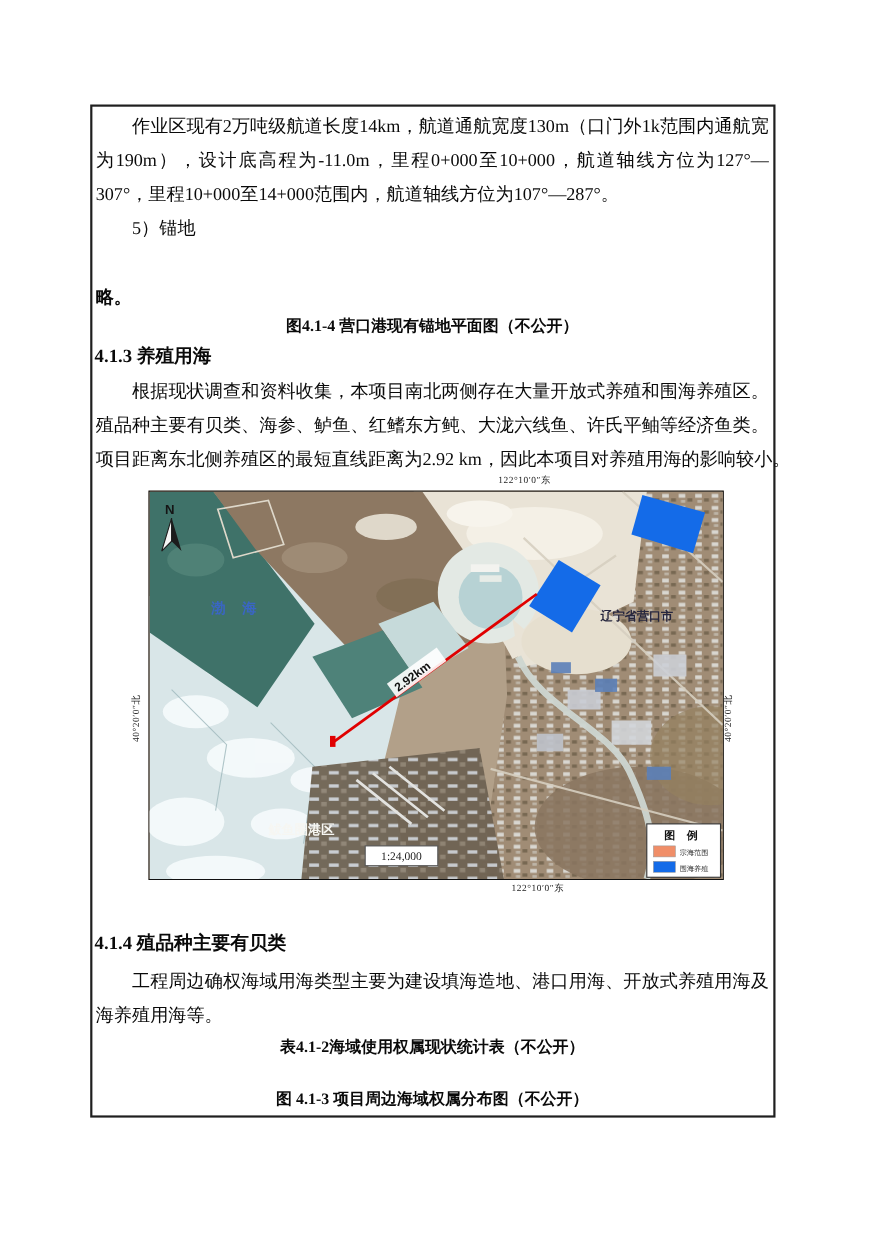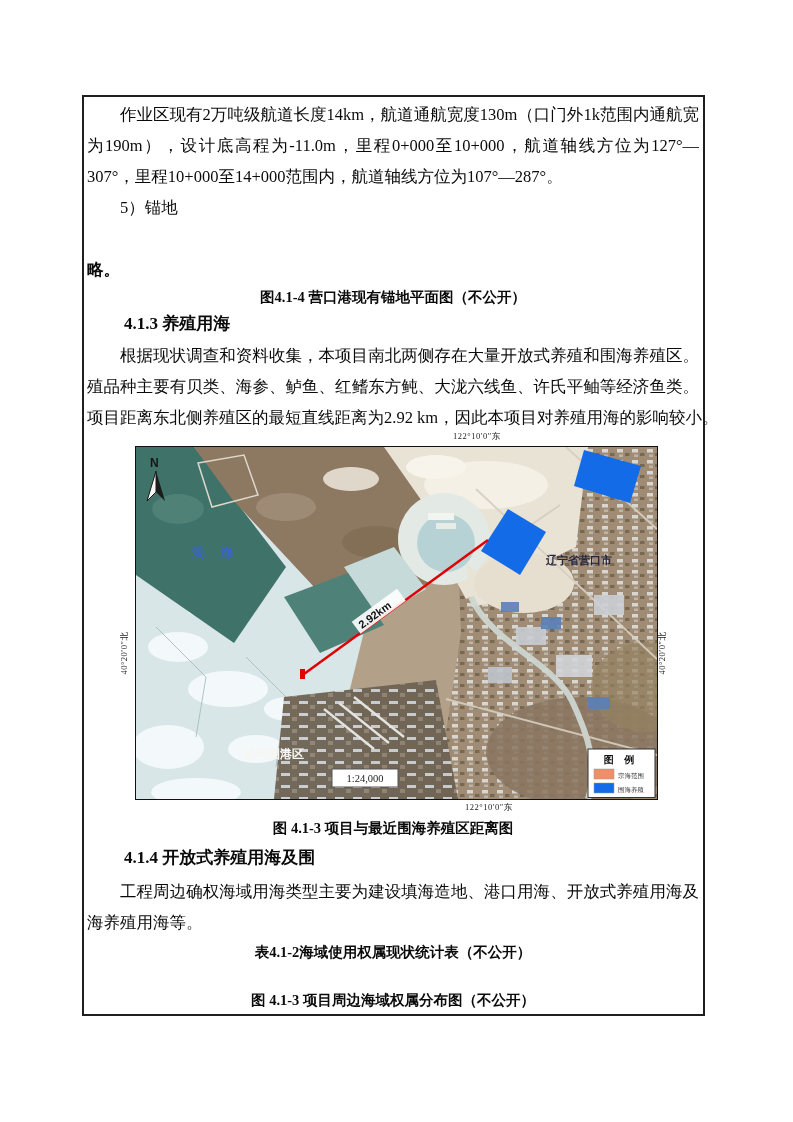--- a/index.html
+++ b/index.html
@@ -16,21 +16,21 @@
     font-size:16.5px;white-space:nowrap;overflow:visible;
   }
   .fill{white-space:normal;text-align:justify;text-align-last:justify;height:31px;overflow:hidden;}
   .ind{padding-left:33px;width:579px;}
   .b{font-weight:bold;}
   .cap{
     position:absolute;left:3px;width:612px;text-align:center;font-weight:bold;
     font-size:14.5px;line-height:20px;
   }
   .hd{
-    position:absolute;left:2px;width:612px;font-weight:bold;font-size:17px;line-height:22px;margin-left:38px;
+    position:absolute;left:2px;width:612px;font-weight:bold;font-size:17px;line-height:22px;
   }
   .mapwrap{position:absolute;left:51px;top:332px;width:523px;height:384px;}
   .map-svg{position:absolute;left:0;top:17px;width:521px;height:352px;border:1.5px solid #111;background:#b2a089;display:block;}
   .coord{
     position:absolute;font-size:8.5px;color:#222;letter-spacing:.5px;
     font-family:"Liberation Serif","DejaVu Serif",serif;white-space:nowrap;
   }
   .coord.top{top:2px;left:318px;}
   .coord.bottom{top:373px;left:330px;}
   .coord.left{top:218px;left:-32px;transform:rotate(-90deg);}
@@ -176,23 +176,22 @@
           <rect x="452" y="302" width="67" height="48.5" fill="#ffffff" stroke="#333" stroke-width="1"></rect>
           <text x="485" y="316" font-size="10" font-weight="bold" fill="#111" text-anchor="middle" letter-spacing="4">图 例</text>
           <rect x="458" y="322" width="20" height="10" stroke="#999" stroke-width="0.5" fill="#F08E68"></rect>
           <text x="482" y="330.5" font-size="6.5" fill="#333">宗海范围</text>
           <rect x="458" y="336" width="20" height="10" stroke="#999" stroke-width="0.5" fill="#146BE8"></rect>
           <text x="482" y="344.5" font-size="6.5" fill="#333">围海养殖</text>
         </g>
       </svg>
     </div>
 
-    <div class="cap" style="top:721px">图 4.1-3 项目与最近围海养殖区距离图</div>
 
-    <div class="hd" style="top:750px">4.1.4 开放式养殖用海及围</div>
+    <div class="hd" style="top:750px">4.1.4 殖品种主要有贝类</div>
 
     <div class="tline fill ind" style="top:779px">工程周边确权海域用海类型主要为建设填海造地、港口用海、开放式养殖用海及围</div>
     <div class="tline" style="top:810px">海养殖用海等。</div>
 
     <div class="cap" style="top:845px">表4.1-2海域使用权属现状统计表（不公开）</div>
     <div class="cap" style="top:893px">图 4.1-3 项目周边海域权属分布图（不公开）</div>
 
   </div>
 </div>
 

